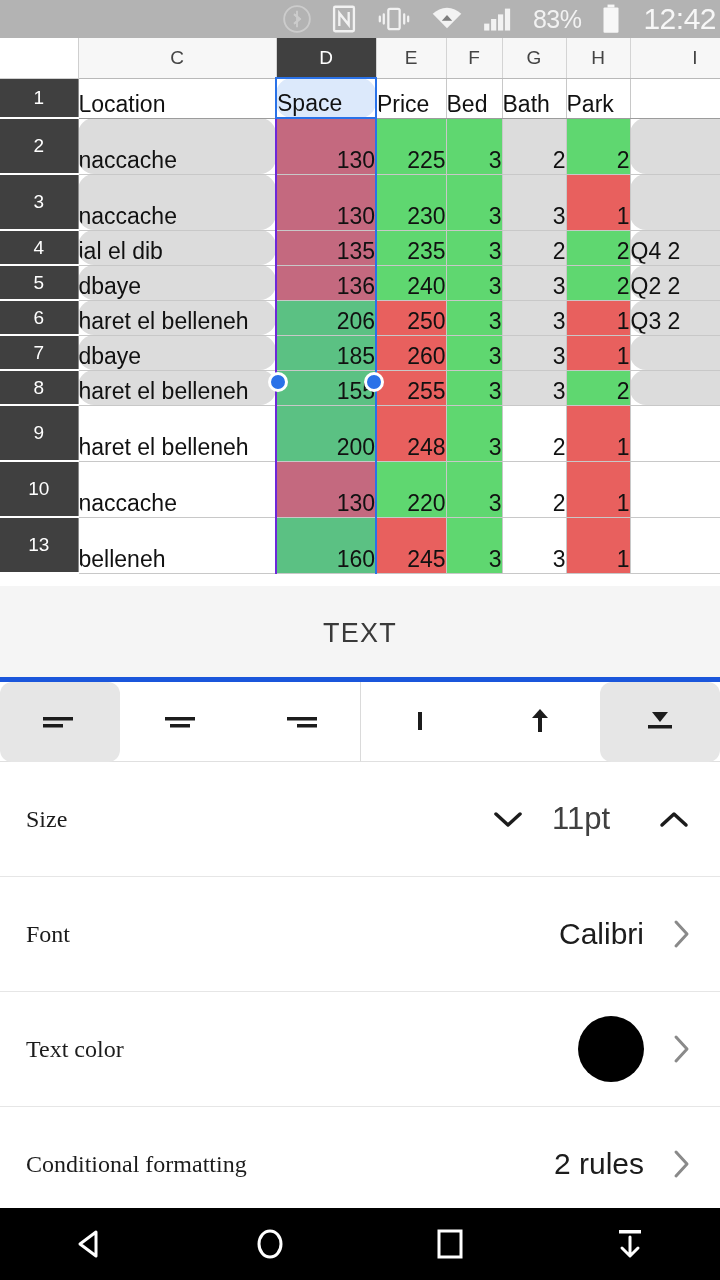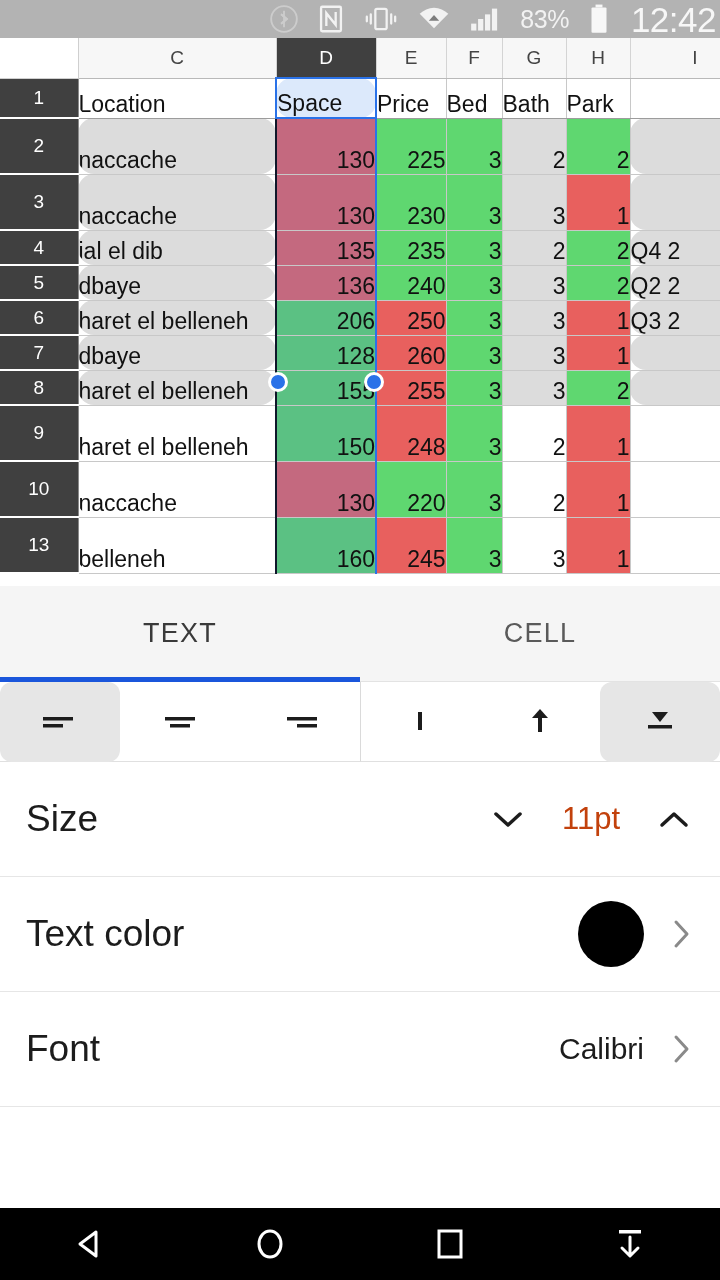--- a/index.html
+++ b/index.html
@@ -19,21 +19,21 @@
     display: flex; align-items: center; justify-content: flex-end;
     padding-right: 4px;
   }
   .sb-icons { display: flex; align-items: center; gap: 20px; }
   .sb-ico { display: block; }
   .sb-batt-pct {
     font-size: 25px; color: #f2f2f2; font-weight: 400;
     letter-spacing: -0.5px; line-height: 1;
   }
   .sb-clock {
-    font-size: 35px; color: #f7f7f7; font-weight: 400;
+    font-size: 30px; color: #f7f7f7; font-weight: 400;
     letter-spacing: -0.5px; line-height: 1; margin-left: 2px;
   }
 
   
   .sheet {
     position: absolute; top: 38px; left: 0;
     width: 720px; height: 548px;
     background: #ffffff; overflow: hidden;
   }
   .sheet-table { border-collapse: collapse; table-layout: fixed; width: 760px; }
@@ -64,21 +64,21 @@
   .cell.num { text-align: right; }
   .cell.txt { text-align: left; border-radius: 16px; }
   .cell.hdrrow { background: #ffffff; border-bottom: 1px solid #9c9c9c; }
   .bg-grey  { background: #dcdcdc; }
   .bg-white { background: #ffffff; }
   .bg-green { background: #5fd770; }
   .bg-red   { background: #e8605e; }
   .bg-selred   { background: #c4697f; }
   .bg-selgreen { background: #5bc183; }
 
-  .cell.selcol { border-left: 2px solid #0f172a; border-right: 2px solid #2a72e8; }
+  .cell.selcol { border-left: 2px solid #6d28d9; border-right: 2px solid #2a72e8; }
   .cell.activehdr {
     background: #dce9fb; border: 2px solid #2a72e8;
     position: relative; z-index: 4;
   }
 
   
   .handle {
     position: absolute; width: 20px; height: 20px; border-radius: 50%;
     background: #2a72e8; border: 3px solid #ffffff; z-index: 20;
   }
@@ -114,24 +114,24 @@
     align-items: center; justify-content: center;
     background: transparent;
   }
   .abtn.on { background: #e6e6e6; border-radius: 12px; }
 
   .optrow {
     height: 115px; display: flex; align-items: center;
     padding: 0 26px; border-bottom: 1px solid #e6e6e6;
     background: #ffffff;
   }
-  .opt-label { font-size: 37px; color: #1c1c1c; flex: 1; }
+  .opt-label { font-size: 24px; color: #1c1c1c; flex: 1; font-family: Liberation Serif, serif; }
   .opt-right { display: flex; align-items: center; gap: 24px; }
   .opt-value { font-size: 30px; color: #1c1c1c; }
-  .size-value { font-size: 31px; color: #c2410c; min-width: 78px; text-align: center; }
+  .size-value { font-size: 31px; color: #404040; min-width: 78px; text-align: left; }
   .chev { display: block; }
   .swatch {
     width: 66px; height: 66px; border-radius: 50%; background: #000000;
   }
 
   
   .navbar {
     position: absolute; bottom: 0; left: 0;
     width: 720px; height: 72px; background: #000000;
     display: flex; align-items: center; justify-content: space-around;
@@ -260,41 +260,41 @@
             <td class="cell num bg-selgreen selcol">206</td>
             <td class="cell num bg-red">250</td>
             <td class="cell num bg-green">3</td>
             <td class="cell num bg-grey">3</td>
             <td class="cell num bg-red">1</td>
             <td class="cell txt bg-grey">Q3 2</td>
           </tr>
           <tr style="height: 35px;">
             <td class="rowhdr">7</td>
             <td class="cell txt bg-grey">dbaye</td>
-            <td class="cell num bg-selgreen selcol">128</td>
+            <td class="cell num bg-selgreen selcol">185</td>
             <td class="cell num bg-red">260</td>
             <td class="cell num bg-green">3</td>
             <td class="cell num bg-grey">3</td>
             <td class="cell num bg-red">1</td>
             <td class="cell txt bg-grey"></td>
           </tr>
           <tr style="height: 35px;">
             <td class="rowhdr">8</td>
             <td class="cell txt bg-grey">haret el belleneh</td>
             <td class="cell num bg-selgreen selcol">155</td>
             <td class="cell num bg-red">255</td>
             <td class="cell num bg-green">3</td>
             <td class="cell num bg-grey">3</td>
             <td class="cell num bg-green">2</td>
             <td class="cell txt bg-grey"></td>
           </tr>
           <tr style="height: 56px;">
             <td class="rowhdr">9</td>
             <td class="cell txt bg-white">haret el belleneh</td>
-            <td class="cell num bg-selgreen selcol">150</td>
+            <td class="cell num bg-selgreen selcol">200</td>
             <td class="cell num bg-red">248</td>
             <td class="cell num bg-green">3</td>
             <td class="cell num bg-white">2</td>
             <td class="cell num bg-red">1</td>
             <td class="cell txt bg-white"></td>
           </tr>
           <tr style="height: 56px;">
             <td class="rowhdr">10</td>
             <td class="cell txt bg-white">naccache</td>
             <td class="cell num bg-selred selcol">130</td>
@@ -318,21 +318,20 @@
     </table>
 
     <div class="handle" style="left:268px; top:334px;"></div>
     <div class="handle" style="left:364px; top:334px;"></div>
   </div>
 
   <div class="panel">
 
     <div class="tabs">
       <div class="tab active">TEXT</div>
-      <div class="tab inactive">CELL</div>
     </div>
 
     <div class="aligngrid">
       <div class="align-half left">
         <div class="abtn on">
           <svg width="44" height="28" viewBox="0 0 44 28">
             <rect x="5" y="9" width="30" height="3.5" fill="#1c1c1c"></rect>
             <rect x="5" y="16" width="20" height="3.5" fill="#1c1c1c"></rect>
           </svg>
         </div>
@@ -377,39 +376,48 @@
           <path d="M8 8 L20 19 L32 8" fill="none" stroke="#1c1c1c" stroke-width="3.5" stroke-linecap="round" stroke-linejoin="round"></path>
         </svg>
         <span class="size-value">11pt</span>
         <svg class="chev" width="40" height="26" viewBox="0 0 40 26">
           <path d="M8 19 L20 8 L32 19" fill="none" stroke="#1c1c1c" stroke-width="3.5" stroke-linecap="round" stroke-linejoin="round"></path>
         </svg>
       </div>
     </div>
 
     <div class="optrow">
+      <span class="opt-label">Font</span>
+      <div class="opt-right">
+        <span class="opt-value">Calibri</span>
+        <svg class="chev" width="26" height="40" viewBox="0 0 26 40">
+          <path d="M8 8 L19 20 L8 32" fill="none" stroke="#8a8a8a" stroke-width="3" stroke-linecap="round" stroke-linejoin="round"></path>
+        </svg>
+      </div>
+    </div>
+
+    <div class="optrow">
       <span class="opt-label">Text color</span>
       <div class="opt-right">
         <span class="swatch" style="background: rgb(0, 0, 0);"></span>
         <svg class="chev" width="26" height="40" viewBox="0 0 26 40">
           <path d="M8 8 L19 20 L8 32" fill="none" stroke="#8a8a8a" stroke-width="3" stroke-linecap="round" stroke-linejoin="round"></path>
         </svg>
       </div>
     </div>
 
     <div class="optrow">
-      <span class="opt-label">Font</span>
+      <span class="opt-label">Conditional formatting</span>
       <div class="opt-right">
-        <span class="opt-value">Calibri</span>
+        <span class="opt-value">2 rules</span>
         <svg class="chev" width="26" height="40" viewBox="0 0 26 40">
           <path d="M8 8 L19 20 L8 32" fill="none" stroke="#8a8a8a" stroke-width="3" stroke-linecap="round" stroke-linejoin="round"></path>
         </svg>
       </div>
     </div>
-
   </div>
 
   <div class="navbar">
     <div class="navbtn">
       <svg width="40" height="40" viewBox="0 0 40 40">
         <path d="M26 8 L10 20 L26 32 Z" fill="none" stroke="#ffffff" stroke-width="3" stroke-linejoin="round"></path>
       </svg>
     </div>
     <div class="navbtn">
       <svg width="40" height="40" viewBox="0 0 40 40">

